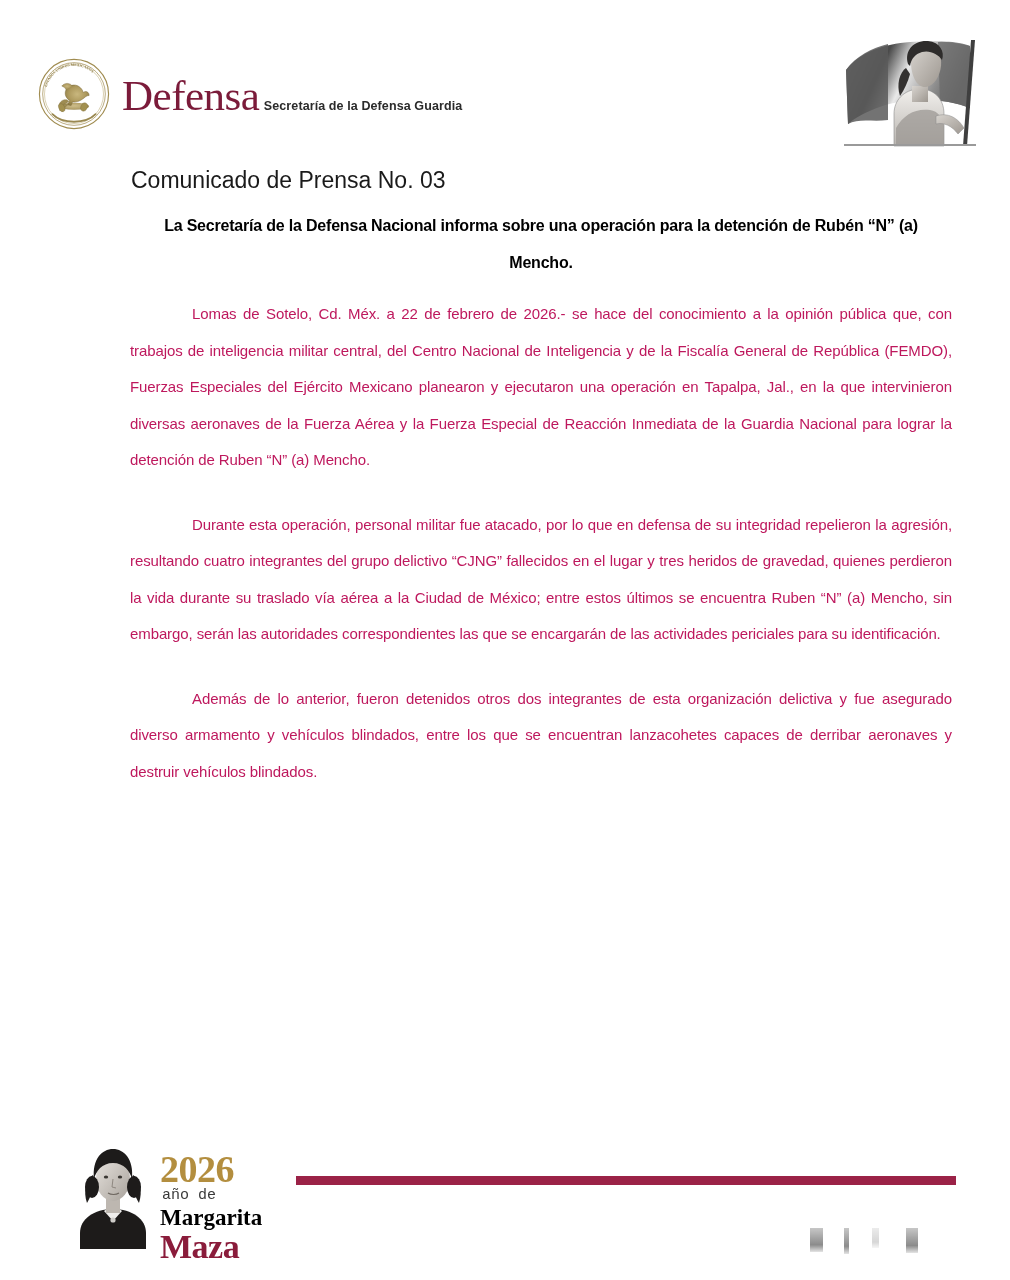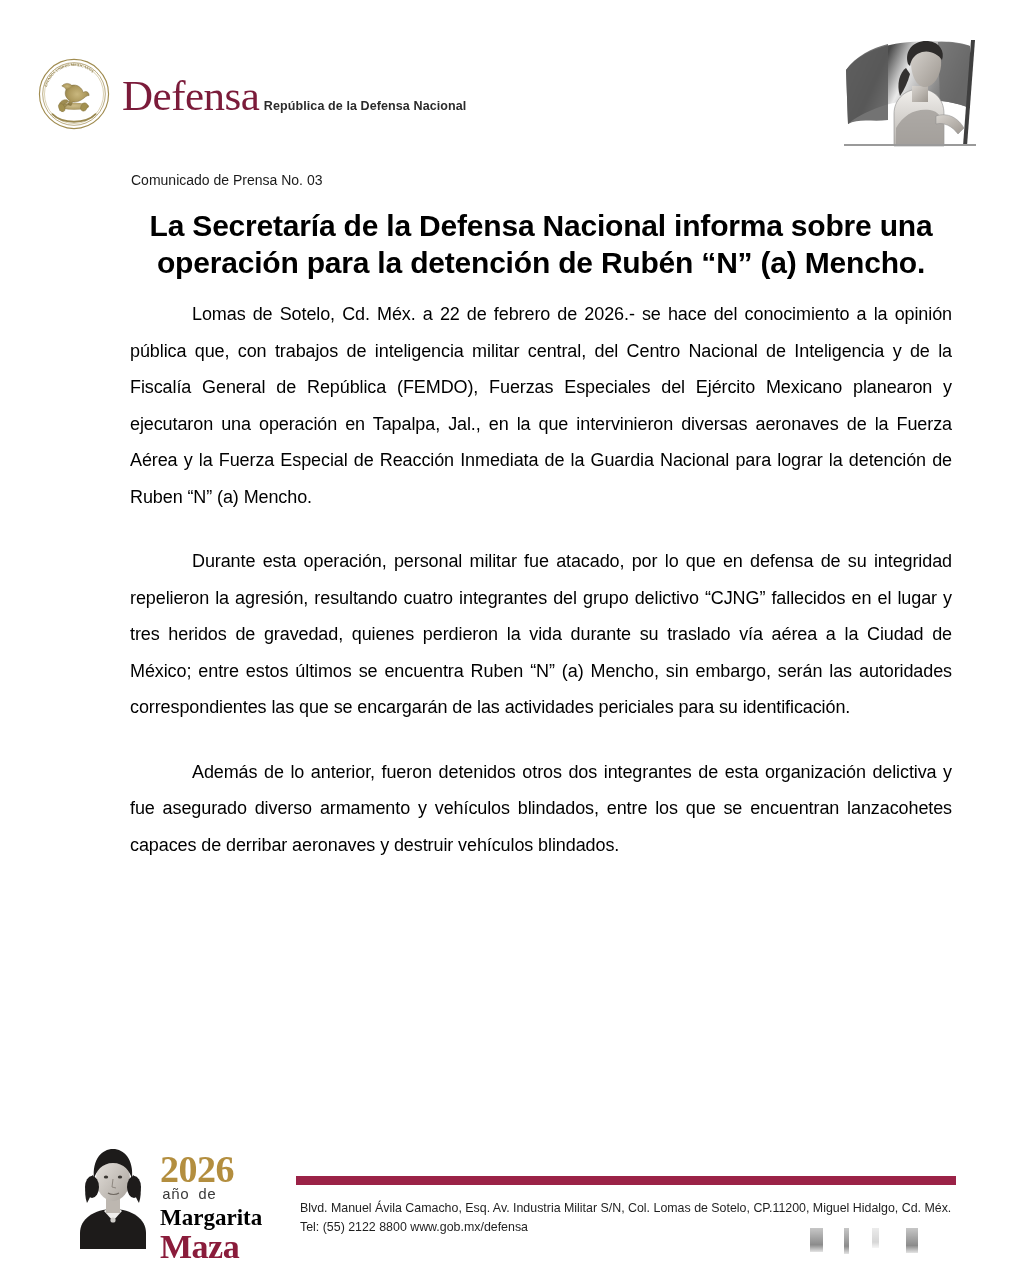--- a/index.html
+++ b/index.html
@@ -68,48 +68,48 @@
     top: 28px;
     width: 150px;
     height: 122px;
   }
 
   
   .comunicado {
     position: absolute;
     left: 131px;
     top: 168px;
-    font-size: 14px;
+    font-size: 23px;
     line-height: 24px;
     color: #1a1a1a;
   }
   .doc-title {
     position: absolute;
     left: 131px;
     top: 207px;
     width: 820px;
     text-align: center;
-    font-size: 30px;
+    font-size: 16px;
     line-height: 37px;
     font-weight: bold;
     color: #000000;
     letter-spacing: -0.2px;
   }
   .content {
     position: absolute;
     left: 130px;
     top: 296px;
     width: 822px;
   }
   .para {
     text-align: justify;
     text-justify: inter-word;
-    font-size: 18px;
+    font-size: 15px;
     line-height: 36.5px;
-    color: #000000;
+    color: #be185d;
     margin: 0 0 28px 0;
     text-indent: 62px;
     letter-spacing: -0.1px;
   }
   .para:last-child { margin-bottom: 4px; }
 
   
   .footer {
     position: absolute;
     left: 0;
@@ -229,21 +229,21 @@
           <path d="M-2,-17 C-6,-22 -13,-22 -17,-17 C-14,-16 -12,-14 -11,-12" fill="url(#sealg)" stroke="#7E6C3C" stroke-width="0.6"></path>
           <path d="M-10,2 C-16,1 -20,5 -21,10 C-15,9 -10,7 -7,4 Z" fill="#9E8C52" stroke="#7E6C3C" stroke-width="0.5"></path>
           <path d="M-13,8 C-18,10 -20,14 -20,17 C-15,15 -11,12 -9,9 Z" fill="#9E8C52" stroke="#7E6C3C" stroke-width="0.5"></path>
           <ellipse cx="-17" cy="13" rx="4" ry="6" fill="#A2904F" stroke="#7E6C3C" stroke-width="0.5" transform="rotate(-25 -17 13)"></ellipse>
           <ellipse cx="14" cy="12" rx="4.5" ry="6" fill="#A2904F" stroke="#7E6C3C" stroke-width="0.5" transform="rotate(20 14 12)"></ellipse>
         </g>
         <path d="M20,78 C34,92 66,92 80,78" fill="none" stroke="#9A8850" stroke-width="2.6" stroke-linecap="round"></path>
       </svg>
       <span class="brand-text">
         <span class="brand-title">Defensa</span>
-        <span class="brand-sub">República de la Defensa Nacional</span>
+        <span class="brand-sub">Secretaría de la Defensa Guardia</span>
       </span>
     </div>
 
     <svg class="flag-photo" viewBox="0 0 150 122">
       <defs>
         <linearGradient id="flagGray" x1="0" y1="0" x2="1" y2="0.3">
           <stop offset="0%" stop-color="#7d7d7d"></stop>
           <stop offset="35%" stop-color="#4a4a4a"></stop>
           <stop offset="55%" stop-color="#e9e9e9"></stop>
           <stop offset="80%" stop-color="#8f8f8f"></stop>
@@ -326,24 +326,20 @@
       <span class="maza-text">
         <span class="maza-year" style="display:block">2026</span>
         <span class="maza-anio" style="display:block">año de</span>
         <span class="maza-name1" style="display:block">Margarita</span>
         <span class="maza-name2" style="display:block">Maza</span>
       </span>
     </div>
 
     <div class="rule"></div>
 
-    <div class="address">
-      <div>Blvd. Manuel Ávila Camacho, Esq. Av. Industria Militar S/N, Col. Lomas de Sotelo, CP.11200, Miguel Hidalgo, Cd. Méx.</div>
-      <div>Tel: (55) 2122 8800 www.gob.mx/defensa</div>
-    </div>
 
     <svg class="watermark" viewBox="0 0 220 40">
       <defs>
         <linearGradient id="wmk" x1="0" y1="0" x2="0" y2="1">
           <stop offset="0%" stop-color="#9a9a9a"></stop>
           <stop offset="70%" stop-color="#2e2e2e"></stop>
           <stop offset="100%" stop-color="#cfcfcf"></stop>
         </linearGradient>
       </defs>
       <rect x="36" y="2" width="13" height="24" fill="url(#wmk)"></rect>

